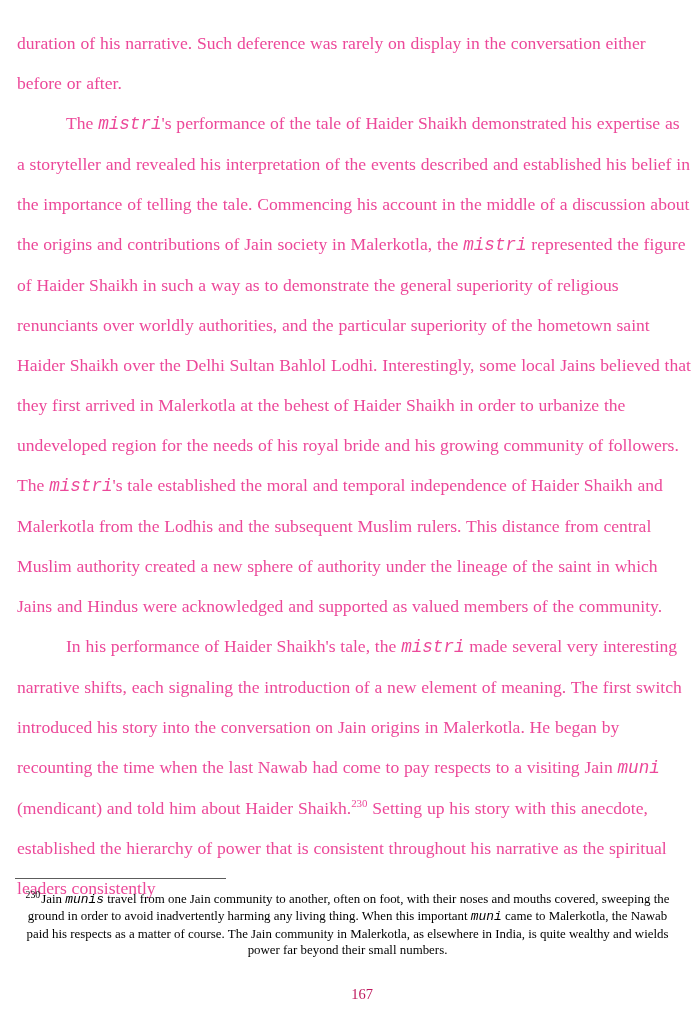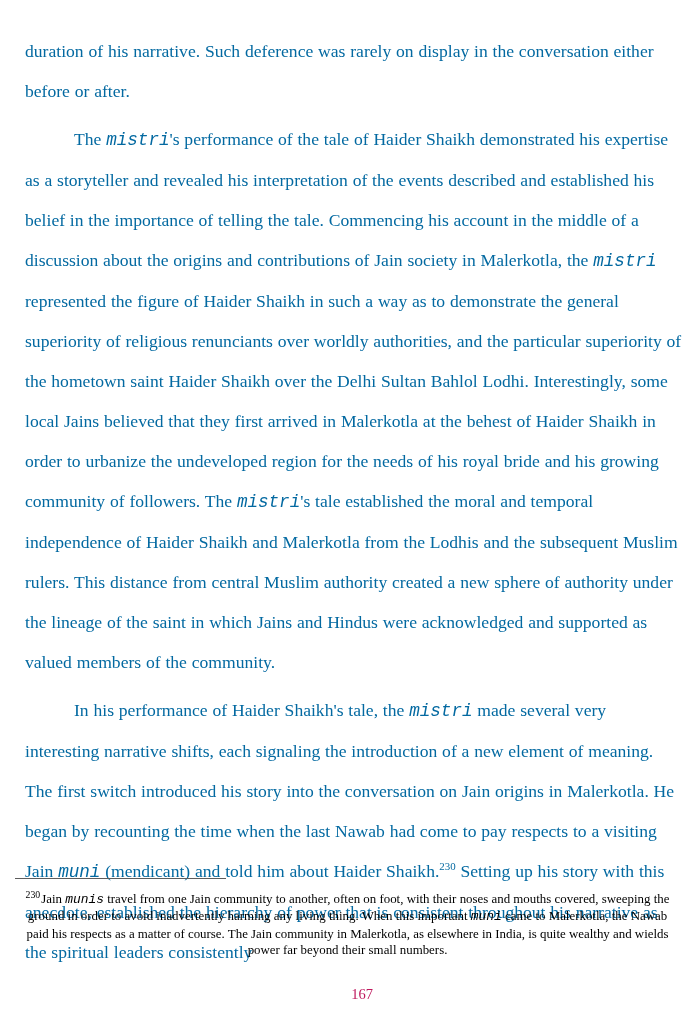--- a/index.html
+++ b/index.html
@@ -25,26 +25,26 @@
 
   
   .body-block {
     position: absolute;
     left: 17px;
     top: 23px;
     width: 674px;
   }
 
   .para {
-    margin: 8px;
+    margin: 0;
     font-size: 17.6px;
     line-height: 40px;
     text-align: left;
     word-spacing: 0.4px;
-    color: #0369a1;
+    color: #ec4899;
   }
 
   .para.indent::before {
     content: "";
     display: inline-block;
     width: 49px;
   }
 
   .para i, .footnote i {
     font-style: italic;

